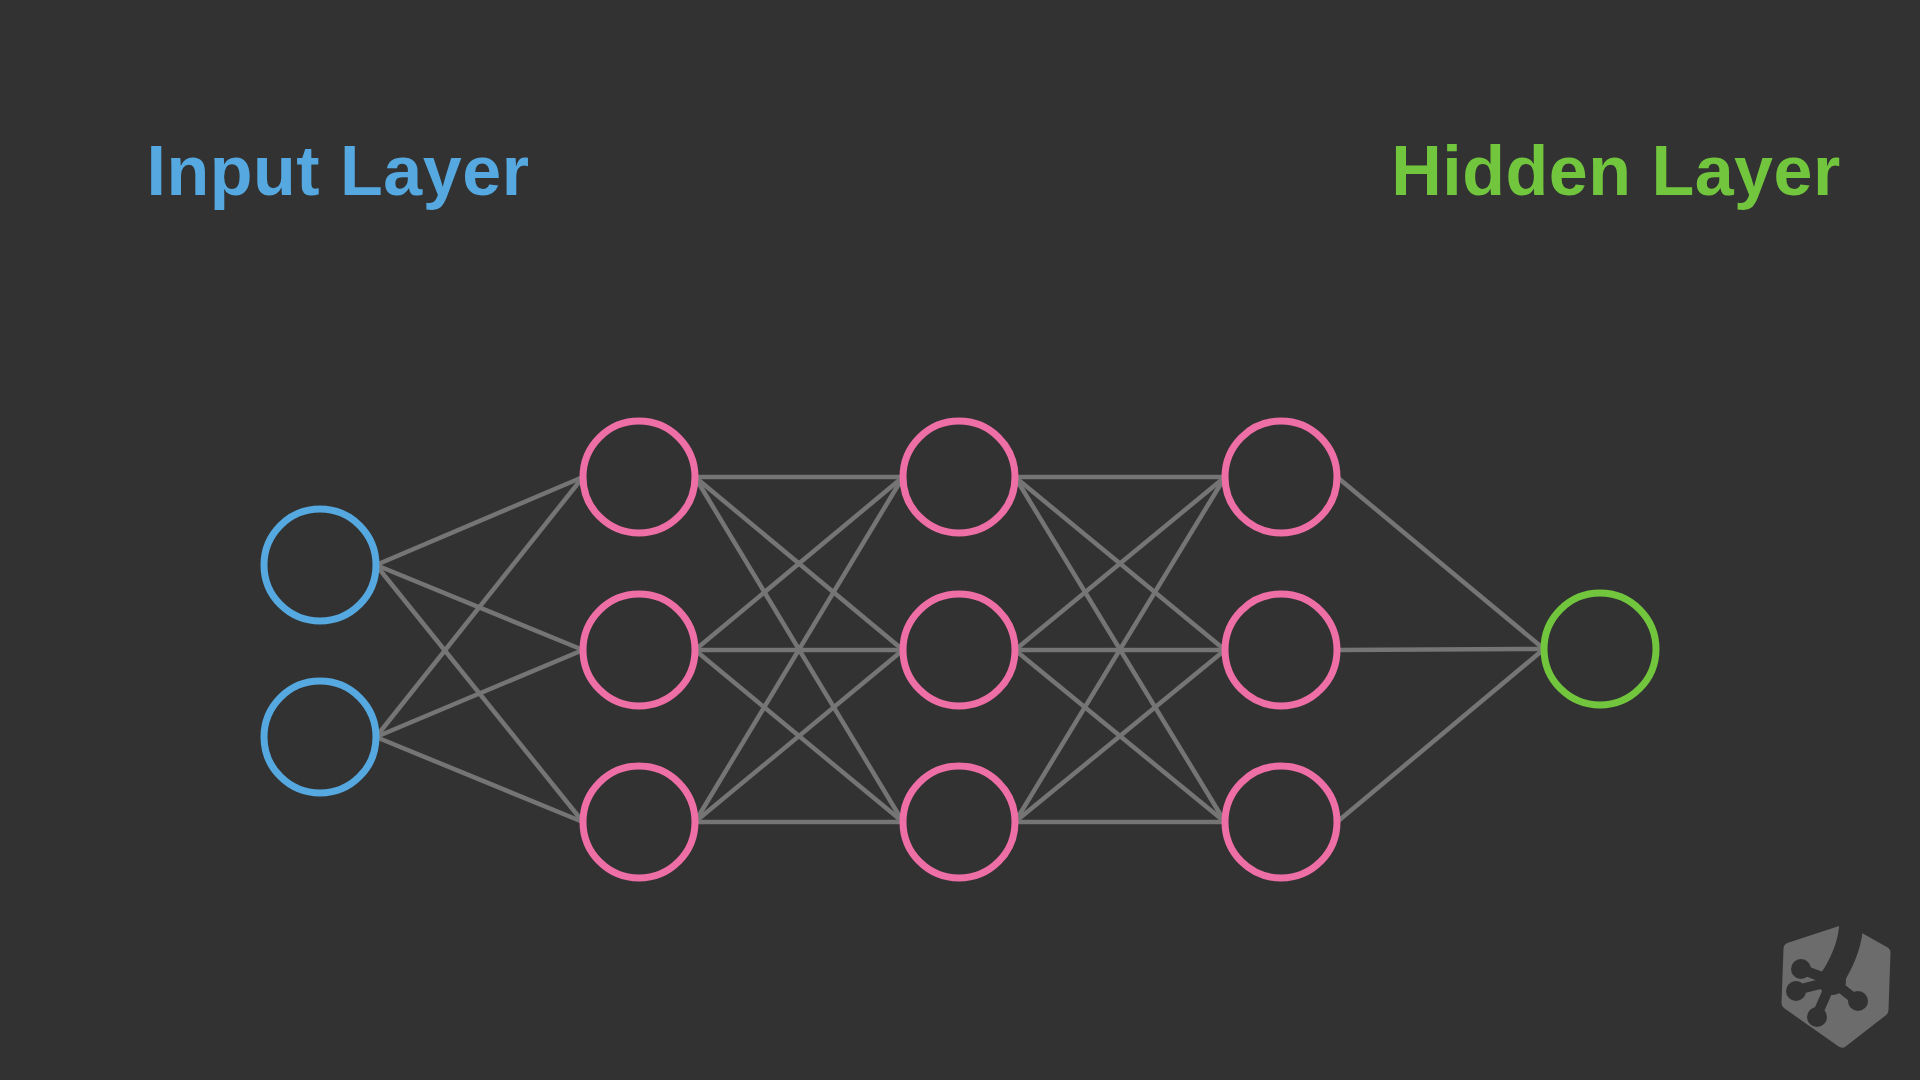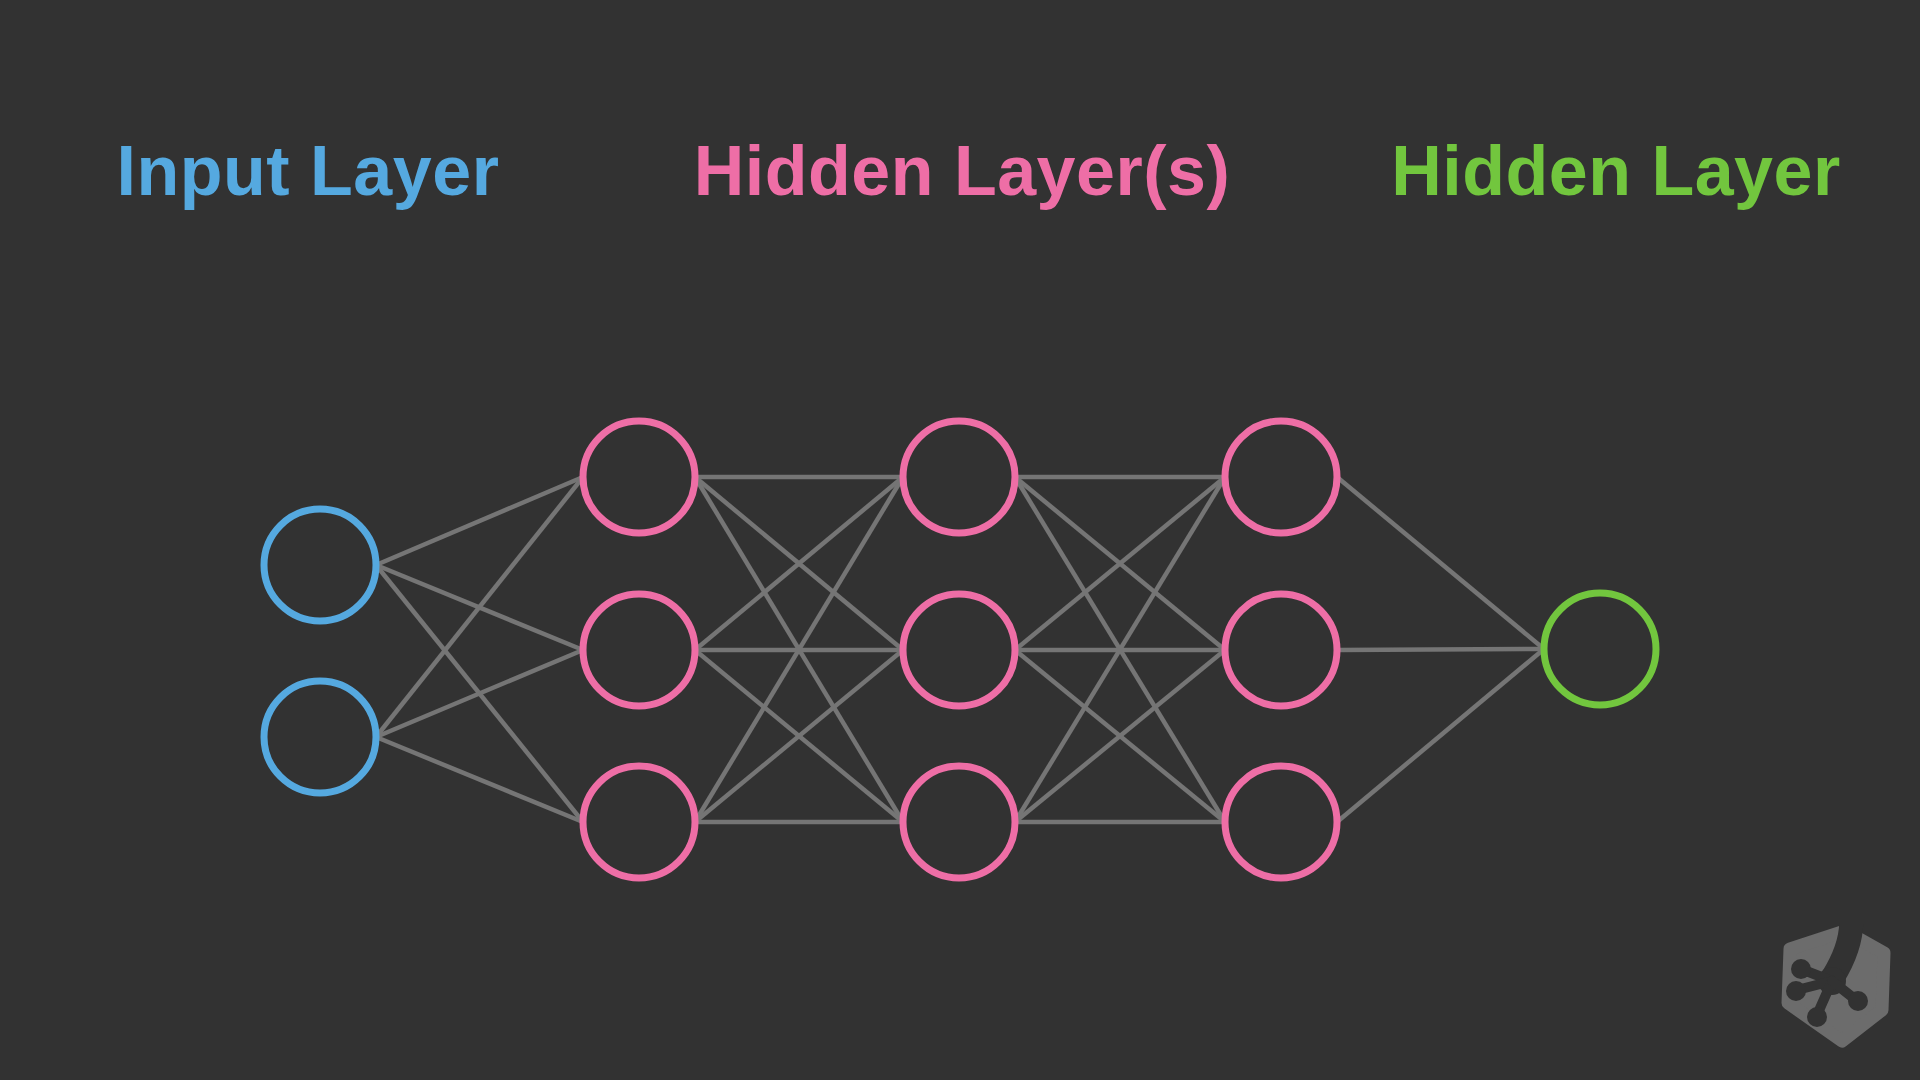--- a/index.html
+++ b/index.html
@@ -76,23 +76,22 @@
         <circle cx="959" cy="477" r="56" fill="#323232" stroke="#ee6ea6" stroke-width="7"></circle>
         <circle cx="959" cy="650" r="56" fill="#323232" stroke="#ee6ea6" stroke-width="7"></circle>
         <circle cx="959" cy="822" r="56" fill="#323232" stroke="#ee6ea6" stroke-width="7"></circle>
         <circle cx="1281" cy="477" r="56" fill="#323232" stroke="#ee6ea6" stroke-width="7"></circle>
         <circle cx="1281" cy="650" r="56" fill="#323232" stroke="#ee6ea6" stroke-width="7"></circle>
         <circle cx="1281" cy="822" r="56" fill="#323232" stroke="#ee6ea6" stroke-width="7"></circle>
         <circle cx="1600" cy="649" r="56" fill="#323232" stroke="#72c63e" stroke-width="7"></circle>
       </g>
     </svg>
 
-  <div class="layer-label" id="label-input" style="left: 308px; top: 171px; color: rgb(85, 169, 224);">Input Layer</div>
+  <div class="layer-label" id="label-input" style="left: 338px; top: 171px; color: rgb(85, 169, 224);">Input Layer</div>
 
-  <div class="layer-label" id="label-hidden" style="left: 962px; top: 171px; color: rgb(238, 110, 166);">Hidden Layer(s)</div>
 
   <div class="layer-label" id="label-output" style="left: 1616px; top: 171px; color: rgb(114, 198, 62);">Hidden Layer</div>
 
   <svg id="watermark-svg" viewBox="0 0 125 125" width="125" height="125" style="left: 1770px; top: 923px;">
     <polygon id="wm-hex" points="75,8 114,30 112,87 72,118 18,80 20,26" stroke-width="13" stroke-linejoin="round" fill="#6c6c6c" stroke="#6c6c6c"></polygon>
     <g id="wm-glyph" fill="none" stroke-linecap="round" stroke="#323232">
       <path d="M 81,-8 C 83,14 74,36 63,54" stroke-width="24"></path>
       <circle cx="62" cy="58" r="14" class="wm-fill" stroke="none" fill="#323232"></circle>
       <path d="M 62,58 L 31,46" stroke-width="10"></path>
       <path d="M 62,58 L 27,67" stroke-width="10"></path>

